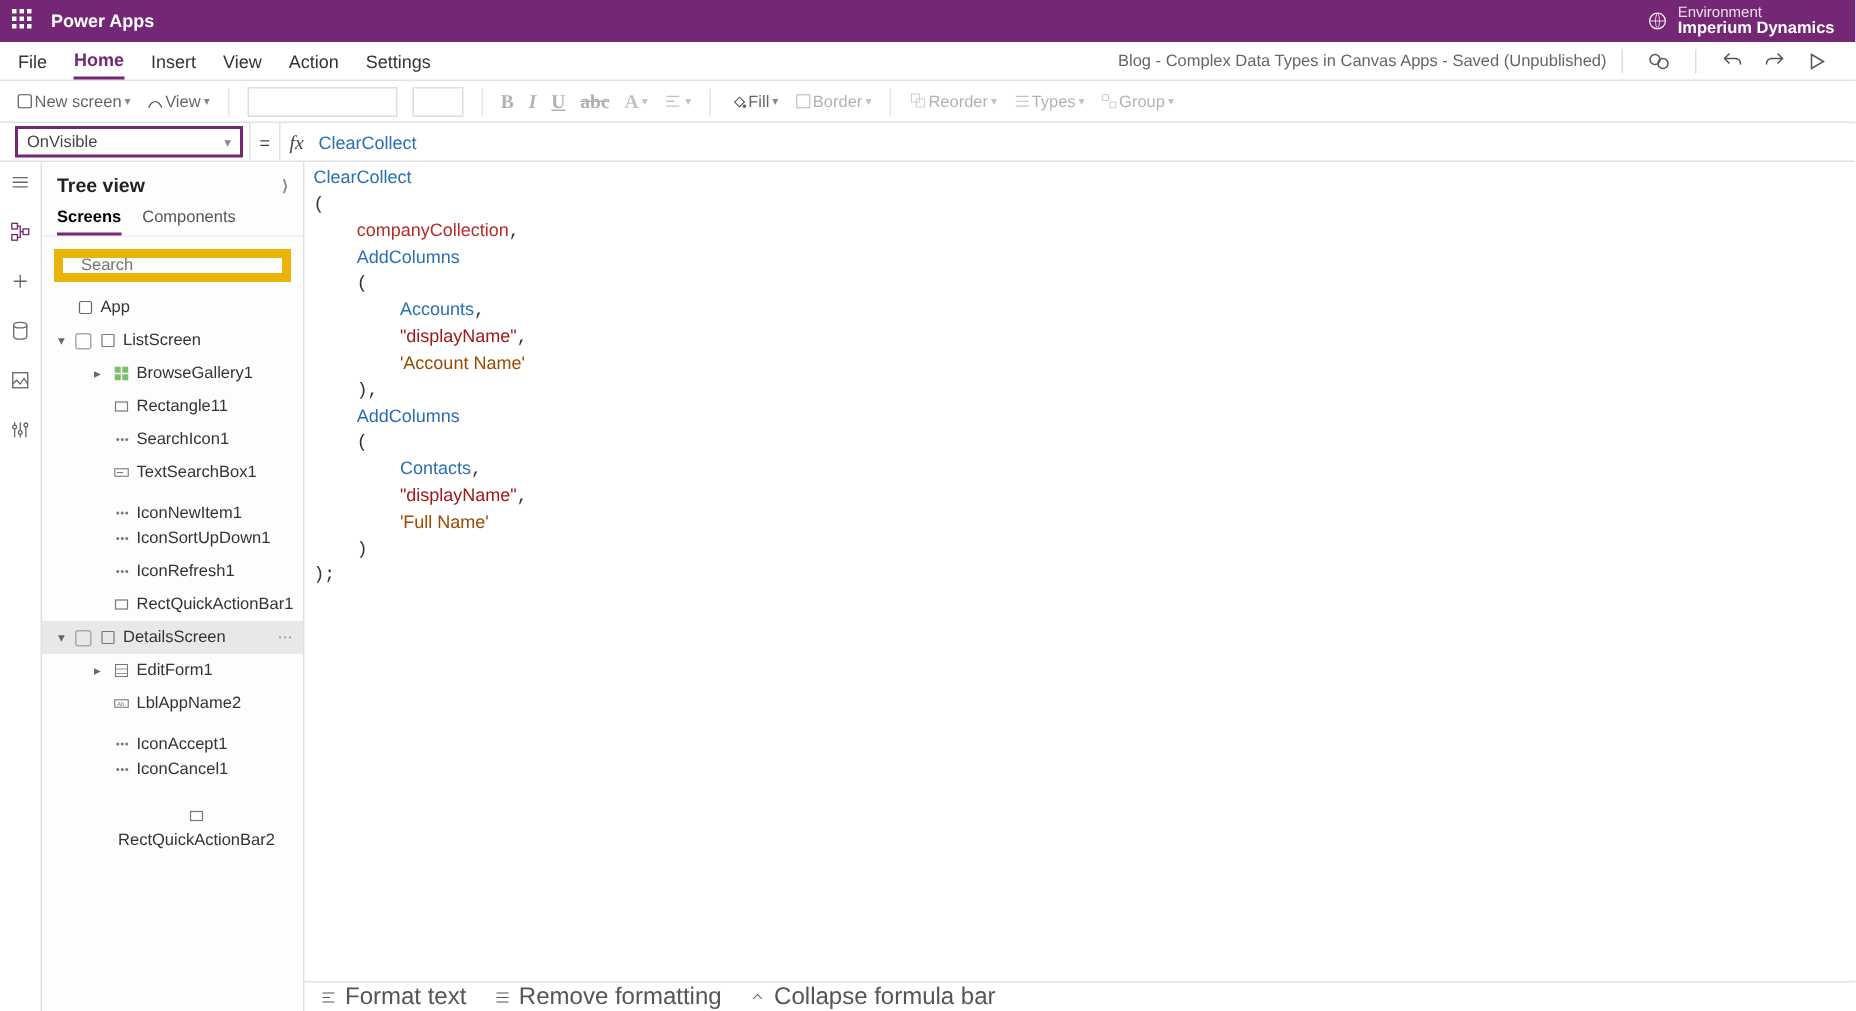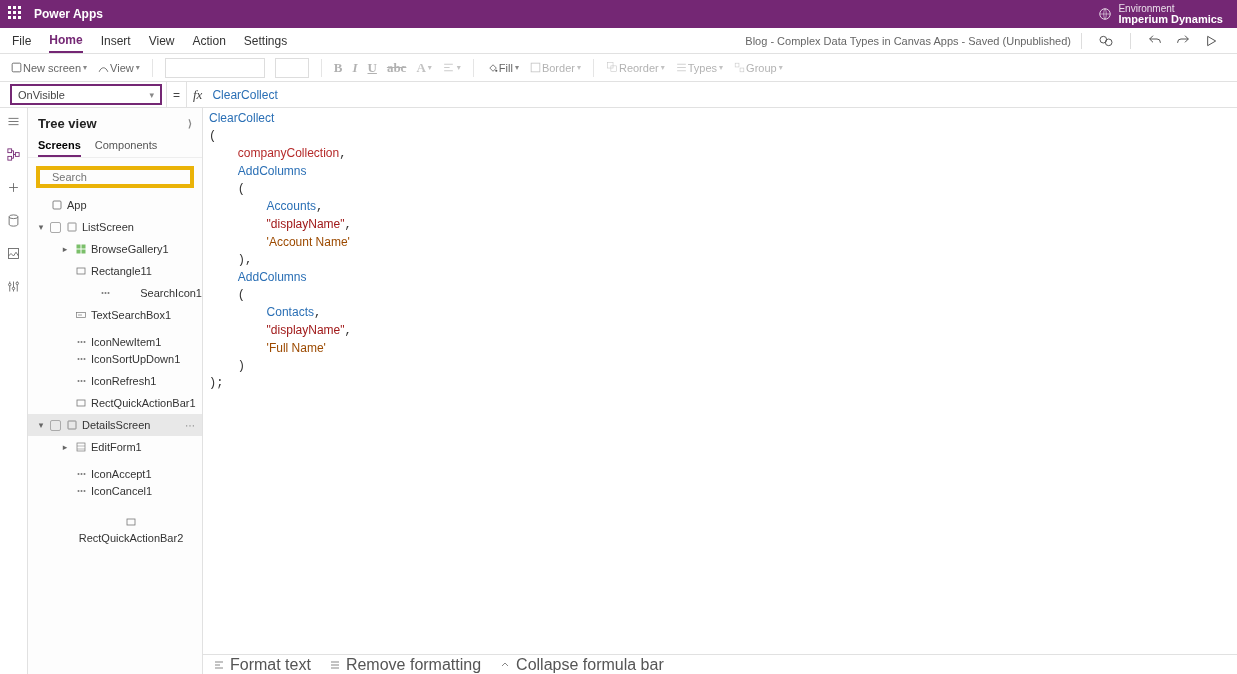--- a/index.html
+++ b/index.html
@@ -49,21 +49,21 @@
 
 .body { flex: 1; display: flex; min-height: 0; }
 .leftrail { width: 28px; border-right: 1px solid #e1e1e1; display: flex; flex-direction: column; align-items: center; padding-top: 6px; gap: 18px; }
 .leftrail .ric { width: 15px; height: 15px; stroke: #666; fill: none; stroke-width: 1.4; cursor: pointer; }
 .leftrail .ric.active { stroke: #742774; }
 .treepane { width: 175px; border-right: 1px solid #e1e1e1; display: flex; flex-direction: column; background: #fdfdfd; }
 .treepane .hdr { padding: 8px 10px 4px; font-size: 13px; font-weight: 600; color: #222; display: flex; align-items: center; justify-content: space-between; }
 .treepane .tabs { display: flex; gap: 14px; padding: 0 10px; font-size: 11px; border-bottom: 1px solid #eee; }
 .treepane .tabs .t { padding: 4px 0; cursor: pointer; color: #555; }
 .treepane .tabs .t.active { color: #000; border-bottom: 2px solid #742774; font-weight: 600; }
-.treepane .search { margin: 8px 8px 6px; height: 22px; border: 4px solid #eab308; display: flex; align-items: center; padding: 0 6px; gap: 6px; }
+.treepane .search { margin: 8px 8px 6px; height: 22px; border: 6px solid #eab308; display: flex; align-items: center; padding: 0 6px; gap: 6px; }
 .treepane .search input { border: 0; outline: 0; font-size: 11px; flex: 1; background: transparent; }
 .treepane .search svg { width: 11px; height: 11px; stroke: #888; fill: none; }
 .treelist { flex: 1; overflow: auto; font-size: 11px; color: #333; }
 .trow { display: flex; align-items: center; height: 22px; padding-left: 8px; gap: 4px; cursor: pointer; }
 .trow.sel { background: #e8e8e8; }
 .trow .exp { width: 10px; font-size: 9px; color: #666; text-align: center; }
 .trow .exp.none { visibility: hidden; }
 .trow .tic { width: 13px; height: 13px; display: flex; align-items: center; justify-content: center; }
 .chk { width: 11px; height: 11px; border: 1px solid #aaa; border-radius: 2px; }
 .dots { margin-left: auto; margin-right: 6px; color: #888; letter-spacing: 1px; font-size: 10px; }
@@ -308,21 +308,21 @@
           </div>
           <div class="trow" style="padding-left: 32px;">
             <span class="exp none">▸</span>
             <span class="tic">
               <svg width="12" height="12" viewBox="0 0 24 24">
                 <rect x="4" y="6" width="16" height="12" fill="none" stroke="#777" stroke-width="1.6"></rect>
               </svg>
             </span>
             <span>Rectangle11</span>
           </div>
-          <div class="trow" style="padding-left: 32px; justify-content: space-between;">
+          <div class="trow" style="padding-left: 32px;">
             <span class="exp none">▸</span>
             <span class="tic">
               <svg width="12" height="12" viewBox="0 0 24 24">
                 <circle cx="7" cy="12" r="2" fill="#777"></circle>
                 <circle cx="13" cy="12" r="2" fill="#777"></circle>
                 <circle cx="19" cy="12" r="2" fill="#777"></circle>
               </svg>
             </span>
             <span>SearchIcon1</span>
           </div>
@@ -391,20 +391,30 @@
           </div>
           <div class="trow" style="padding-left: 32px;">
             <span class="exp">▸</span>
             <span class="tic">
               <svg width="12" height="12" viewBox="0 0 24 24">
                 <rect x="4" y="4" width="16" height="16" fill="none" stroke="#777" stroke-width="1.4"></rect>
                 <path d="M4 10h16M4 16h16" stroke="#777" stroke-width="1"></path>
               </svg>
             </span>
             <span>EditForm1</span>
+          </div>
+          <div class="trow" style="padding-left: 32px;">
+            <span class="exp none">▸</span>
+            <span class="tic">
+              <svg width="12" height="12" viewBox="0 0 24 24">
+                <rect x="3" y="7" width="18" height="10" fill="none" stroke="#777" stroke-width="1.4"></rect>
+                <text x="6" y="15" font-size="8" fill="#777">Ab</text>
+              </svg>
+            </span>
+            <span>LblAppName2</span>
           </div>
           <div class="trow" style="padding-left: 32px; align-items: flex-end;">
             <span class="exp none">▸</span>
             <span class="tic">
               <svg width="12" height="12" viewBox="0 0 24 24">
                 <circle cx="7" cy="12" r="2" fill="#777"></circle>
                 <circle cx="13" cy="12" r="2" fill="#777"></circle>
                 <circle cx="19" cy="12" r="2" fill="#777"></circle>
               </svg>
             </span>

